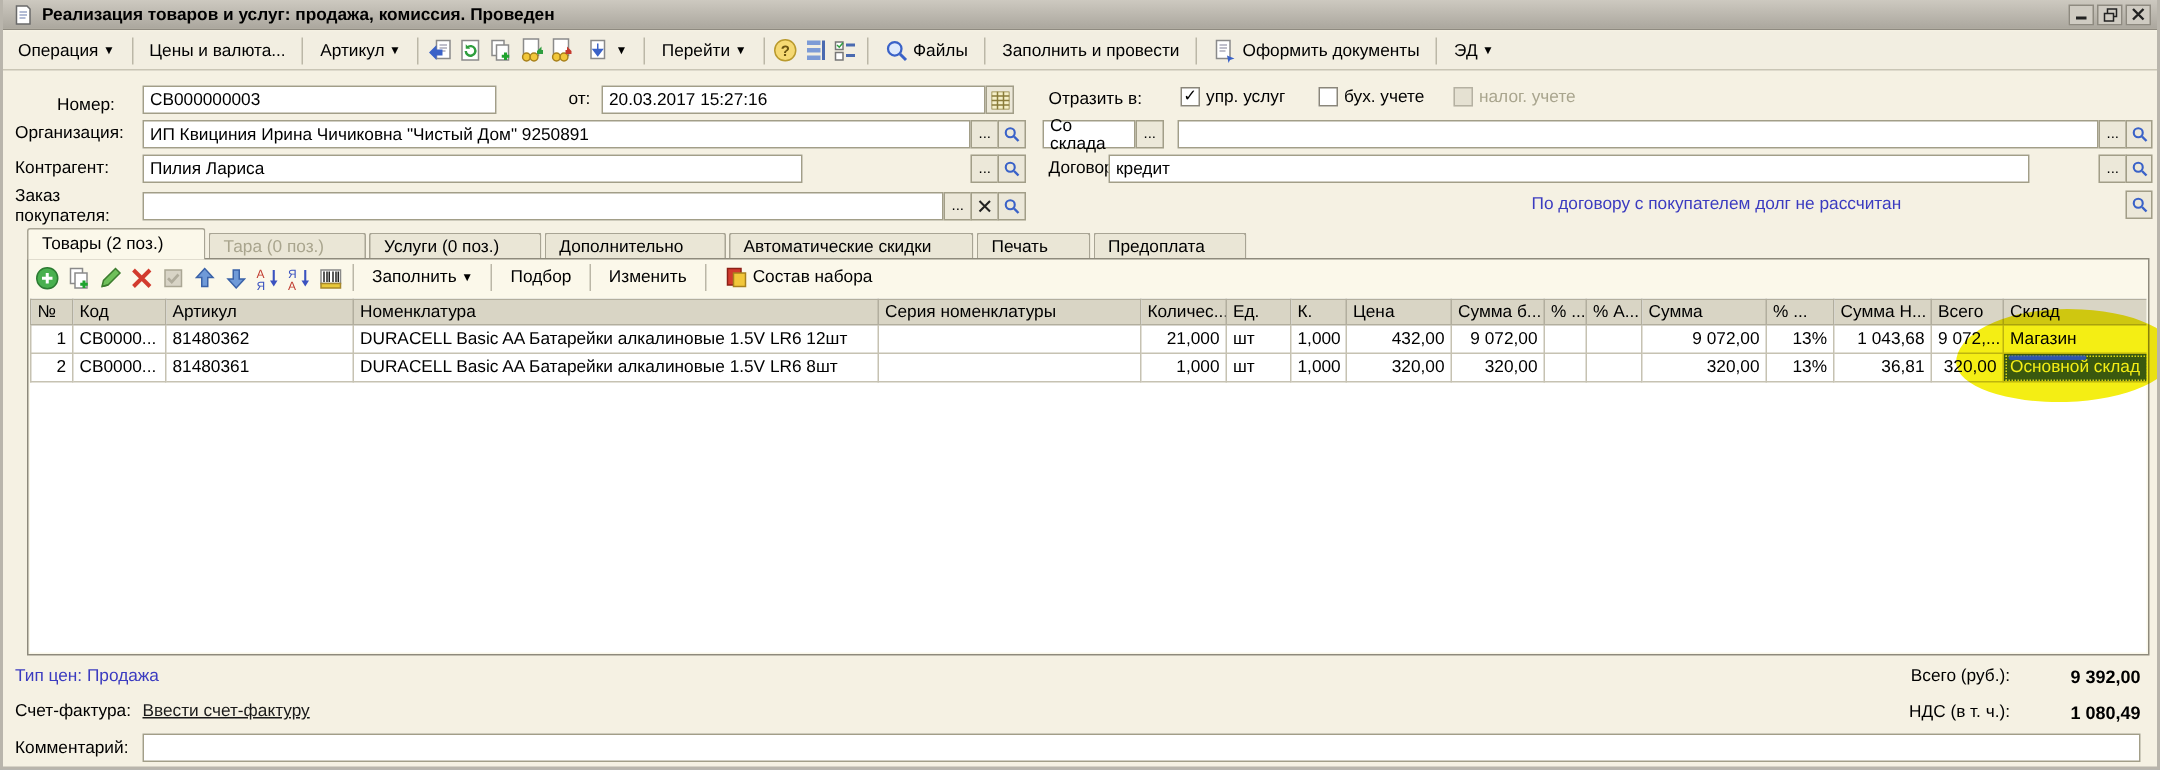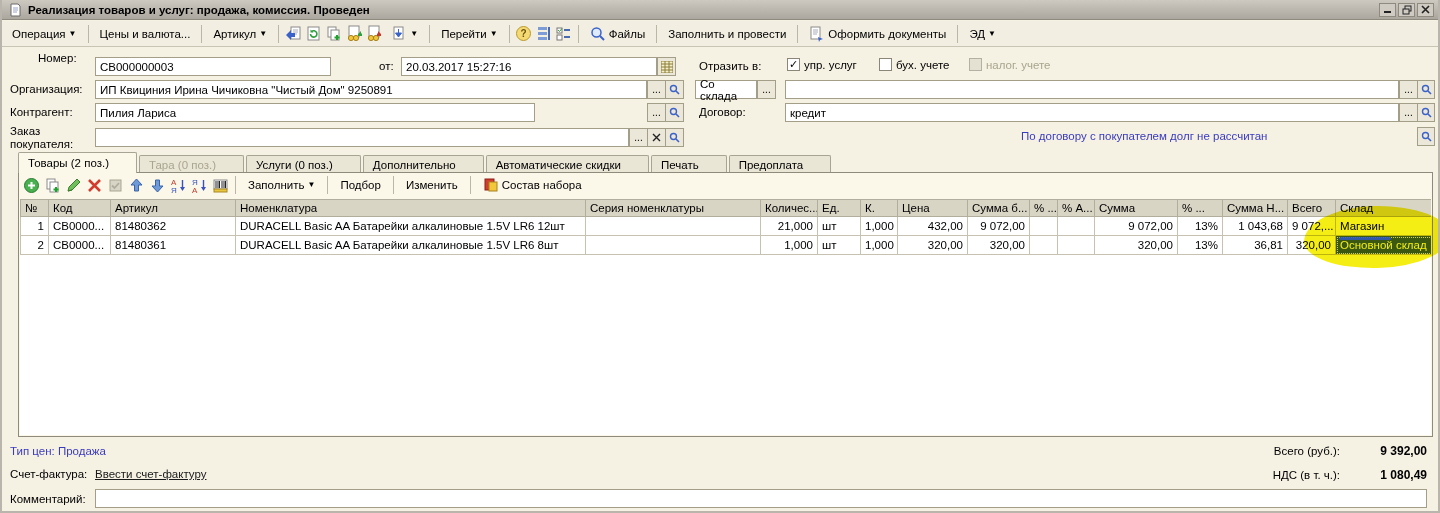--- a/index.html
+++ b/index.html
@@ -206,21 +206,21 @@
         </svg>
         <span>Оформить документы</span>
       </span>
     <span class="sep"></span>
     <span class="tbtn">
         <span>ЭД</span>
         <span class="caret">▼</span>
       </span>
   </div>
 
-  <span class="lbl" style="top:52px;padding-left:28px;">Номер:</span>
+  <span class="lbl" style="top:64px;padding-left:28px;">Номер:</span>
   <input class="fld" style="left: 93px; top: 57px; width: 236px;" value="СВ000000003">
   <span class="lbl" style="left:377px; top:60px;">от:</span>
   <input class="fld" style="left: 399px; top: 57px; width: 256px;" value="20.03.2017 15:27:16">
   <span class="sq-btn" style="left:655px; top:57px;">
       <svg width="12" height="12">
         <rect x="0" y="0" width="12" height="12" fill="#f5efc8" stroke="#8a7c3a"></rect>
         <path d="M0 3h12M0 6h12M0 9h12M4 0v12M8 0v12" stroke="#8a7c3a"></path>
       </svg>
     </span>
 
@@ -280,21 +280,21 @@
   <input class="fld" style="left: 783px; top: 80px; width: 614px;" value="">
   <span class="sq-btn" style="left:1397px; top:80px;">...</span>
   <span class="sq-btn" style="left:1415px; top:80px; width:18px;">
       <svg width="11" height="11">
         <circle cx="4.5" cy="4.5" r="3" fill="none" stroke="#3a62c8" stroke-width="1.4"></circle>
         <path d="M7 7l3 3" stroke="#3a62c8" stroke-width="1.6"></path>
       </svg>
     </span>
 
   <span class="lbl" style="left:697px; top:106px;">Договор:</span>
-  <input class="fld" style="left: 783px; top: 103px; width: 614px;" value="кредит">
+  <input class="fld" style="left: 737px; top: 103px; width: 614px;" value="кредит">
   <span class="sq-btn" style="left:1397px; top:103px;">...</span>
   <span class="sq-btn" style="left:1415px; top:103px; width:18px;">
       <svg width="11" height="11">
         <circle cx="4.5" cy="4.5" r="3" fill="none" stroke="#3a62c8" stroke-width="1.4"></circle>
         <path d="M7 7l3 3" stroke="#3a62c8" stroke-width="1.6"></path>
       </svg>
     </span>
 
   <span class="link" style="position:absolute; left:1019px; top:130px;">По договору с покупателем долг не рассчитан</span>
   <span class="sq-btn" style="left:1415px; top:127px; width:18px;">

